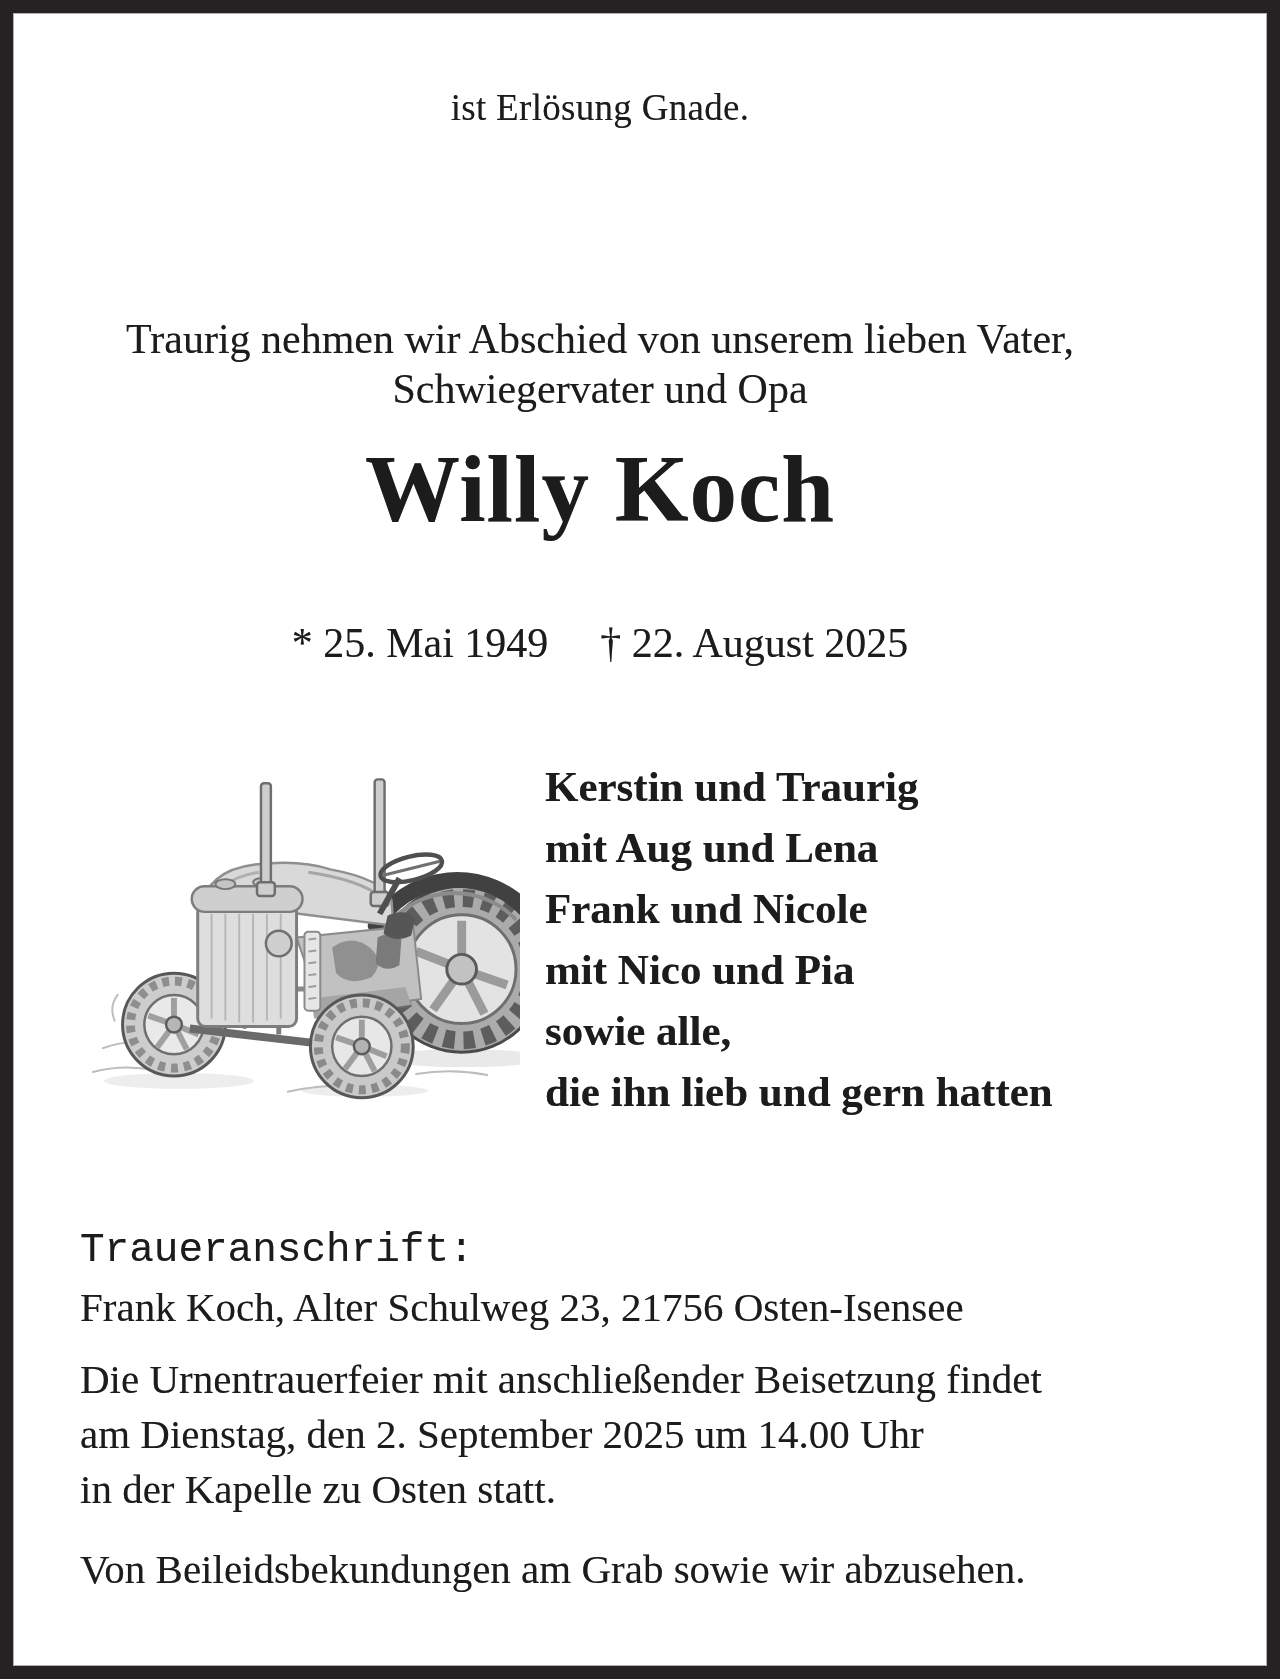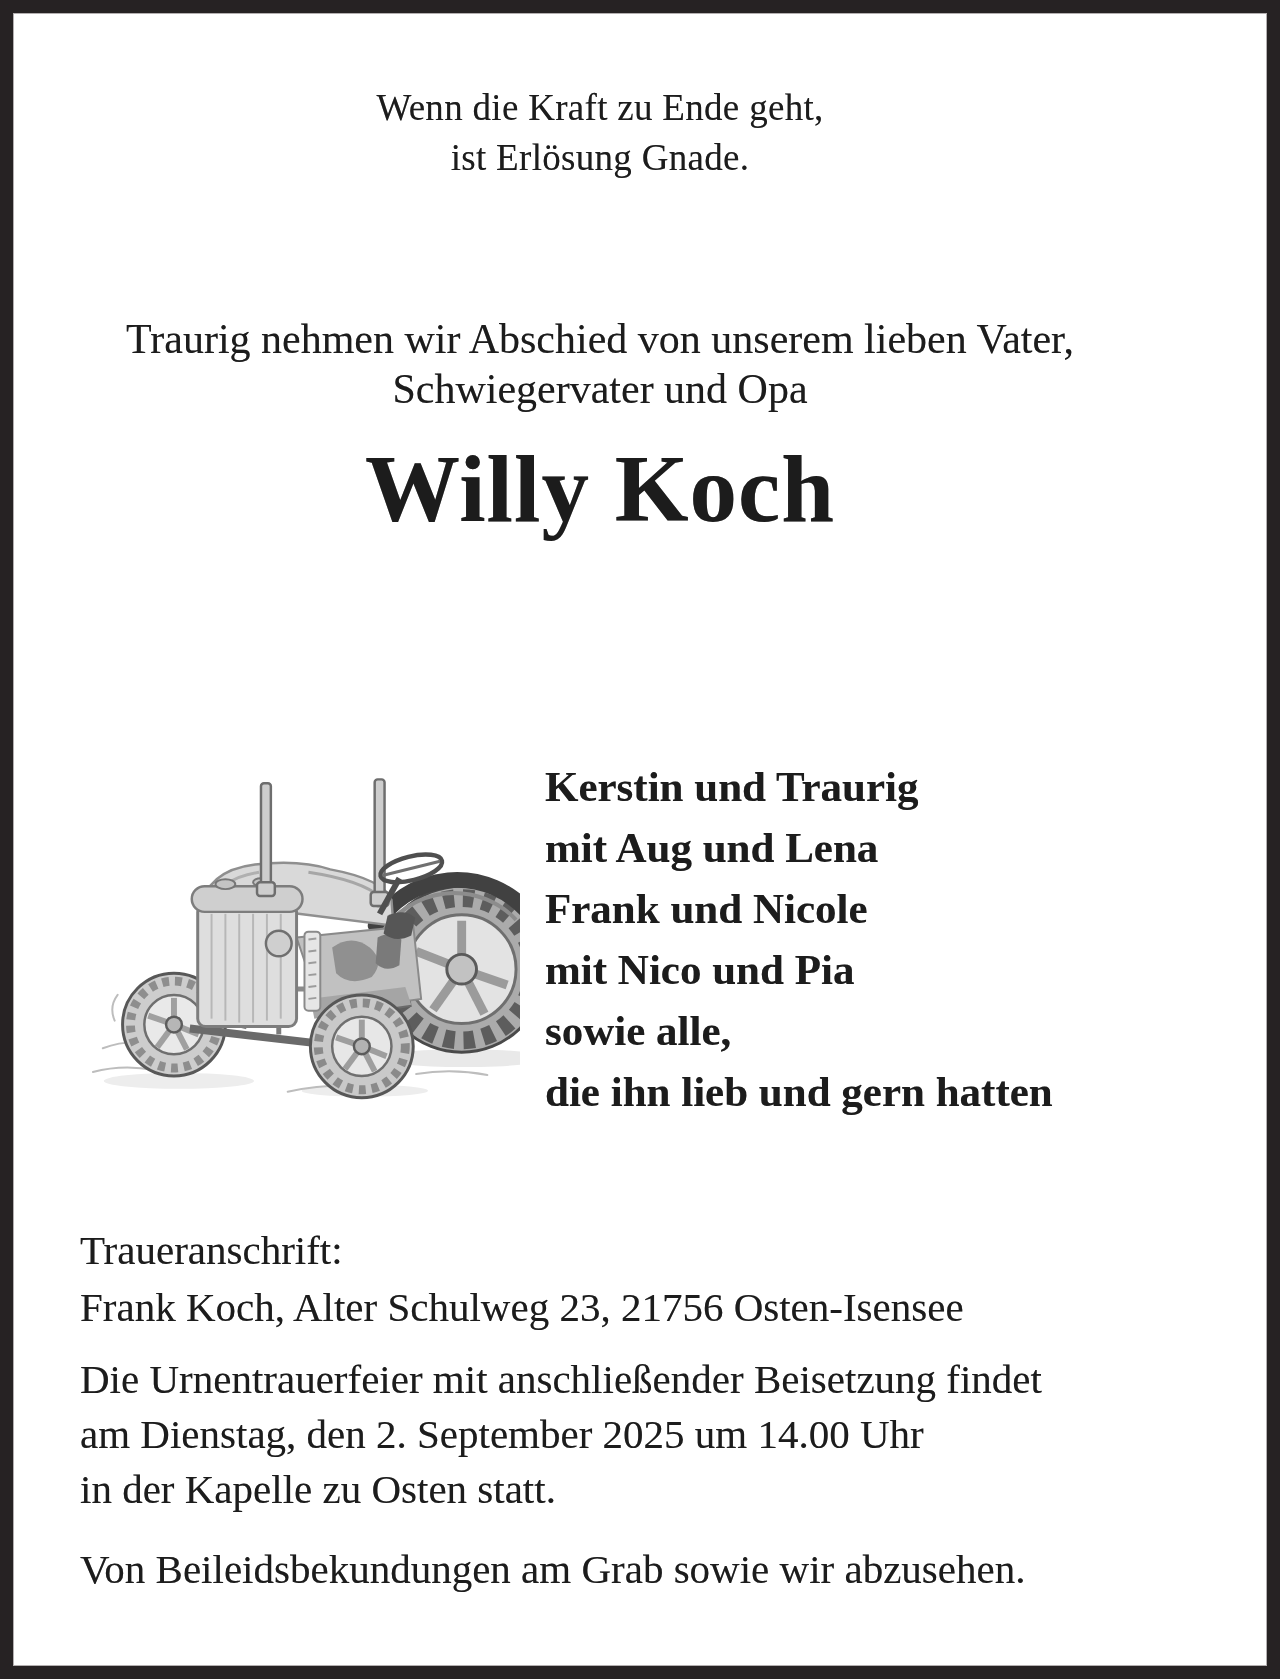--- a/index.html
+++ b/index.html
@@ -62,44 +62,46 @@
     height: 400px;
   }
   .mourners {
     left: 532px;
     top: 743px;
     font-size: 43px;
     line-height: 61px;
     font-weight: bold;
   }
   .bottom-left { left: 67px; font-size: 41px; line-height: 55px; }
-  .address-label { top: 1210px; }
+  .address-label { top: 1210px; font-family: Liberation Mono, monospace; }
   .address-line  { top: 1267px; }
   .funeral      { top: 1339px; }
   .condolence   { top: 1529px; }
   .scan-soft { text-shadow: 0 0 0.6px rgba(30,30,30,0.45); }
 </style>
 </head>
 <body>
 
 <div class="page">
   <div class="inner-line"></div>
 
   <div class="abs centered verse scan-soft">
-    <div>Wenn die Kraft zu Ende geht,</div>
     <div>ist Erlösung Gnade.</div>
   </div>
 
   <div class="abs centered intro scan-soft">
     <div>Traurig nehmen wir Abschied von unserem lieben Vater,</div>
     <div>Schwiegervater und Opa</div>
   </div>
 
   <div class="abs centered name scan-soft">Willy Koch</div>
 
+  <div class="abs centered dates scan-soft">
+    <span class="birth">* 25. Mai 1949</span><span class="death">† 22. August 2025</span>
+  </div>
 
   <div class="abs tractor-box">
     <svg viewBox="0 0 440 400" width="435" height="400" aria-hidden="true">
 
       <ellipse cx="95" cy="383" rx="76" ry="8" fill="#ededed"></ellipse>
       <ellipse cx="283" cy="393" rx="64" ry="6" fill="#ededed"></ellipse>
       <ellipse cx="383" cy="360" rx="86" ry="9" fill="#e9e9e9"></ellipse>
 
       <g stroke="#bdbdbd" stroke-width="2" fill="none" stroke-linecap="round">
         <path d="M18 350 q26 -10 54 -4"></path>

